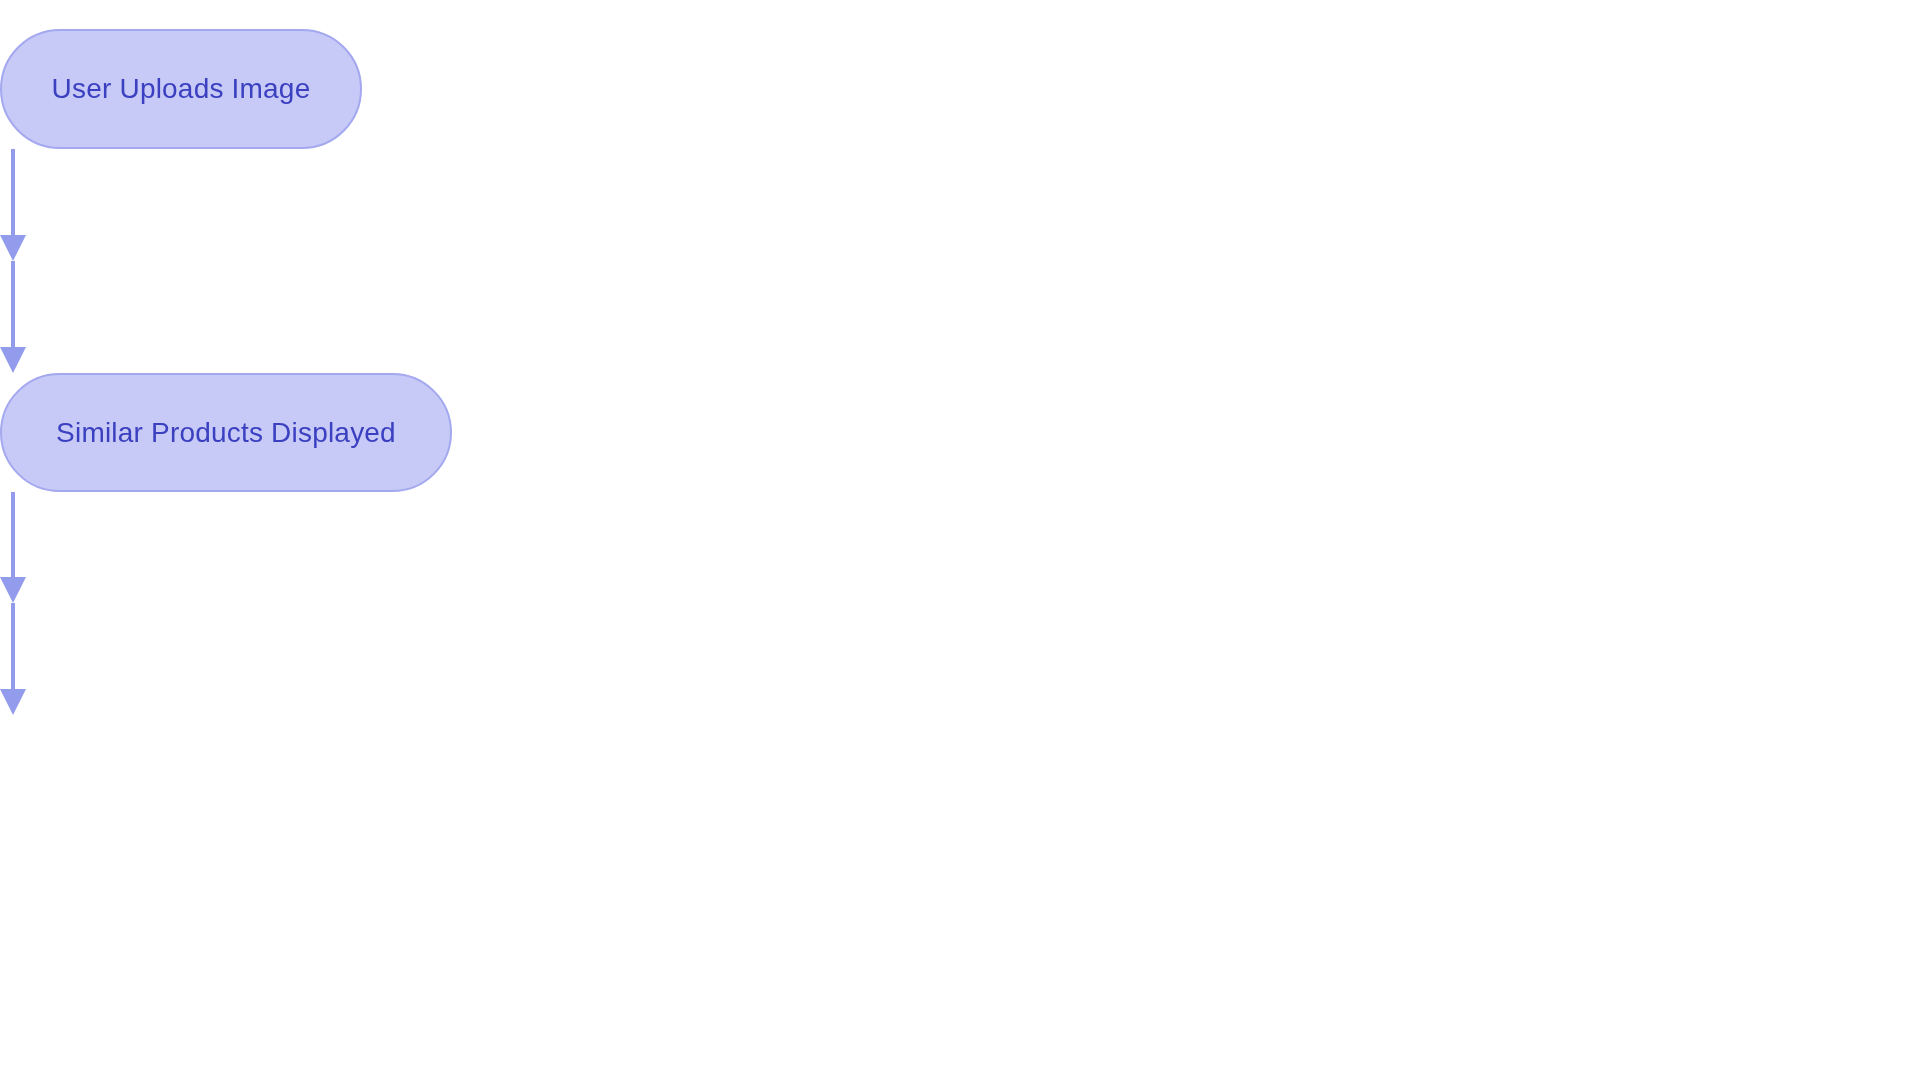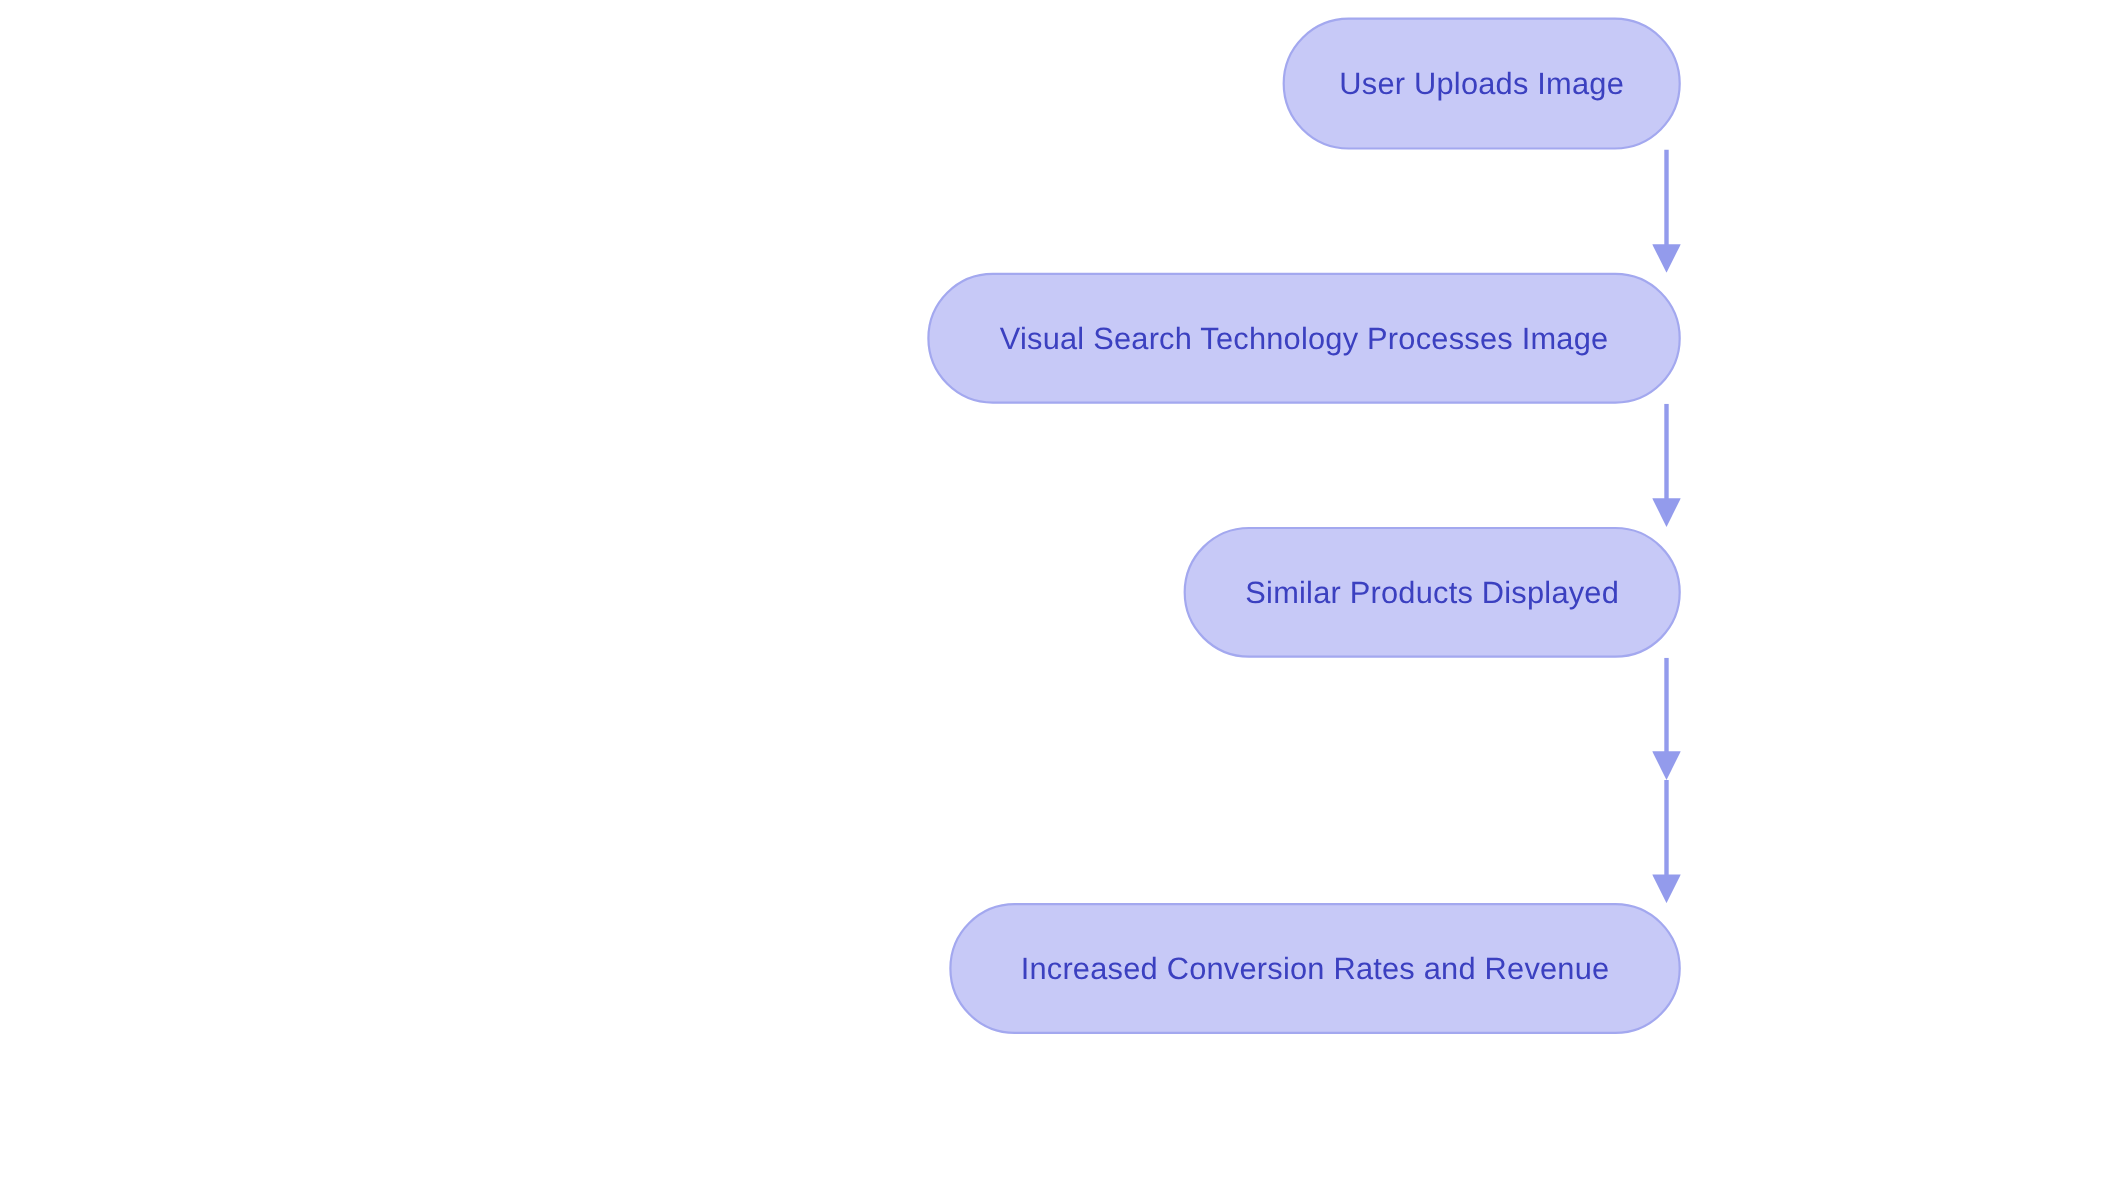--- a/index.html
+++ b/index.html
@@ -16,22 +16,22 @@
     background: var(--background);
     font-family: "Liberation Sans", sans-serif;
     overflow: hidden;
   }
   .canvas {
     position: relative;
     width: 1528px;
     height: 1083px;
     display: flex;
     flex-direction: column;
-    align-items: flex-end;
-    padding-top: 16px;
+    align-items: flex-start;
+    padding-top: 29px;
   }
   .node {
     display: flex;
     align-items: center;
     justify-content: center;
     background: var(--node-fill);
     border: 2px solid var(--node-border);
     border-radius: 60px;
     color: var(--node-text);
     font-size: 28px;
@@ -57,23 +57,20 @@
 
   <div class="node node-1">
     <span>User Uploads Image</span>
   </div>
 
   <svg class="edge" width="26" height="112" viewBox="0 0 26 112" aria-hidden="true">
     <line x1="13" y1="0" x2="13" y2="88" stroke="currentColor" stroke-width="4"></line>
     <polygon points="0,86 26,86 13,112" fill="currentColor"></polygon>
   </svg>
 
-  <div class="node node-2">
-    <span>Visual Search Technology Processes Image</span>
-  </div>
 
   <svg class="edge" width="26" height="112" viewBox="0 0 26 112" aria-hidden="true">
     <line x1="13" y1="0" x2="13" y2="88" stroke="currentColor" stroke-width="4"></line>
     <polygon points="0,86 26,86 13,112" fill="currentColor"></polygon>
   </svg>
 
   <div class="node node-3">
     <span>Similar Products Displayed</span>
   </div>
 
@@ -81,17 +78,14 @@
     <line x1="13" y1="0" x2="13" y2="87" stroke="currentColor" stroke-width="4"></line>
     <polygon points="0,85 26,85 13,111" fill="currentColor"></polygon>
   </svg>
 
 
   <svg class="edge" width="26" height="112" viewBox="0 0 26 112" aria-hidden="true">
     <line x1="13" y1="0" x2="13" y2="88" stroke="currentColor" stroke-width="4"></line>
     <polygon points="0,86 26,86 13,112" fill="currentColor"></polygon>
   </svg>
 
-  <div class="node node-5">
-    <span>Increased Conversion Rates and Revenue</span>
-  </div>
 
 </div>
 
 </body></html>

